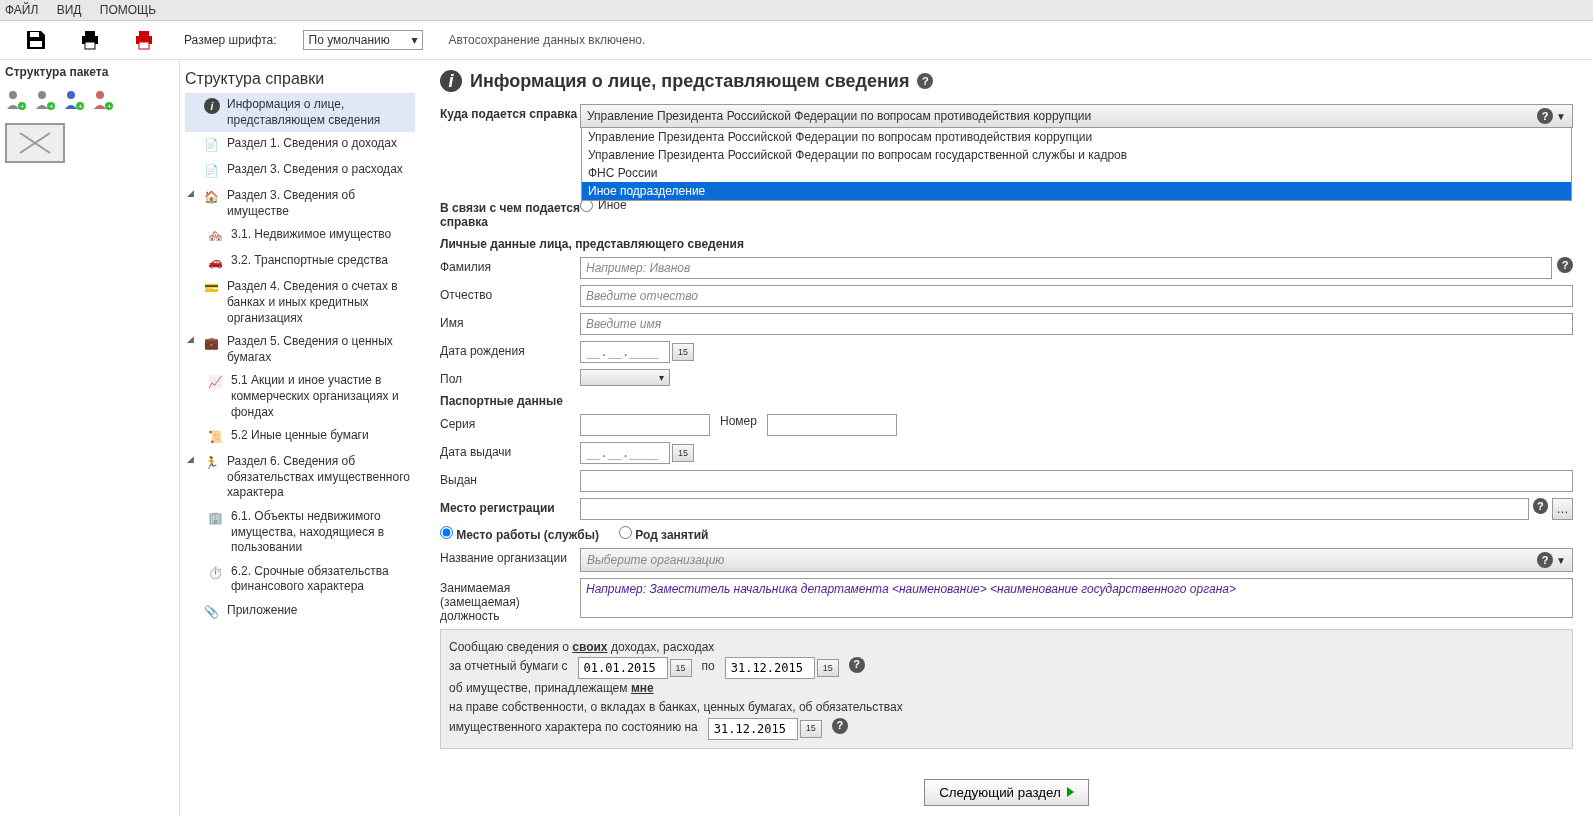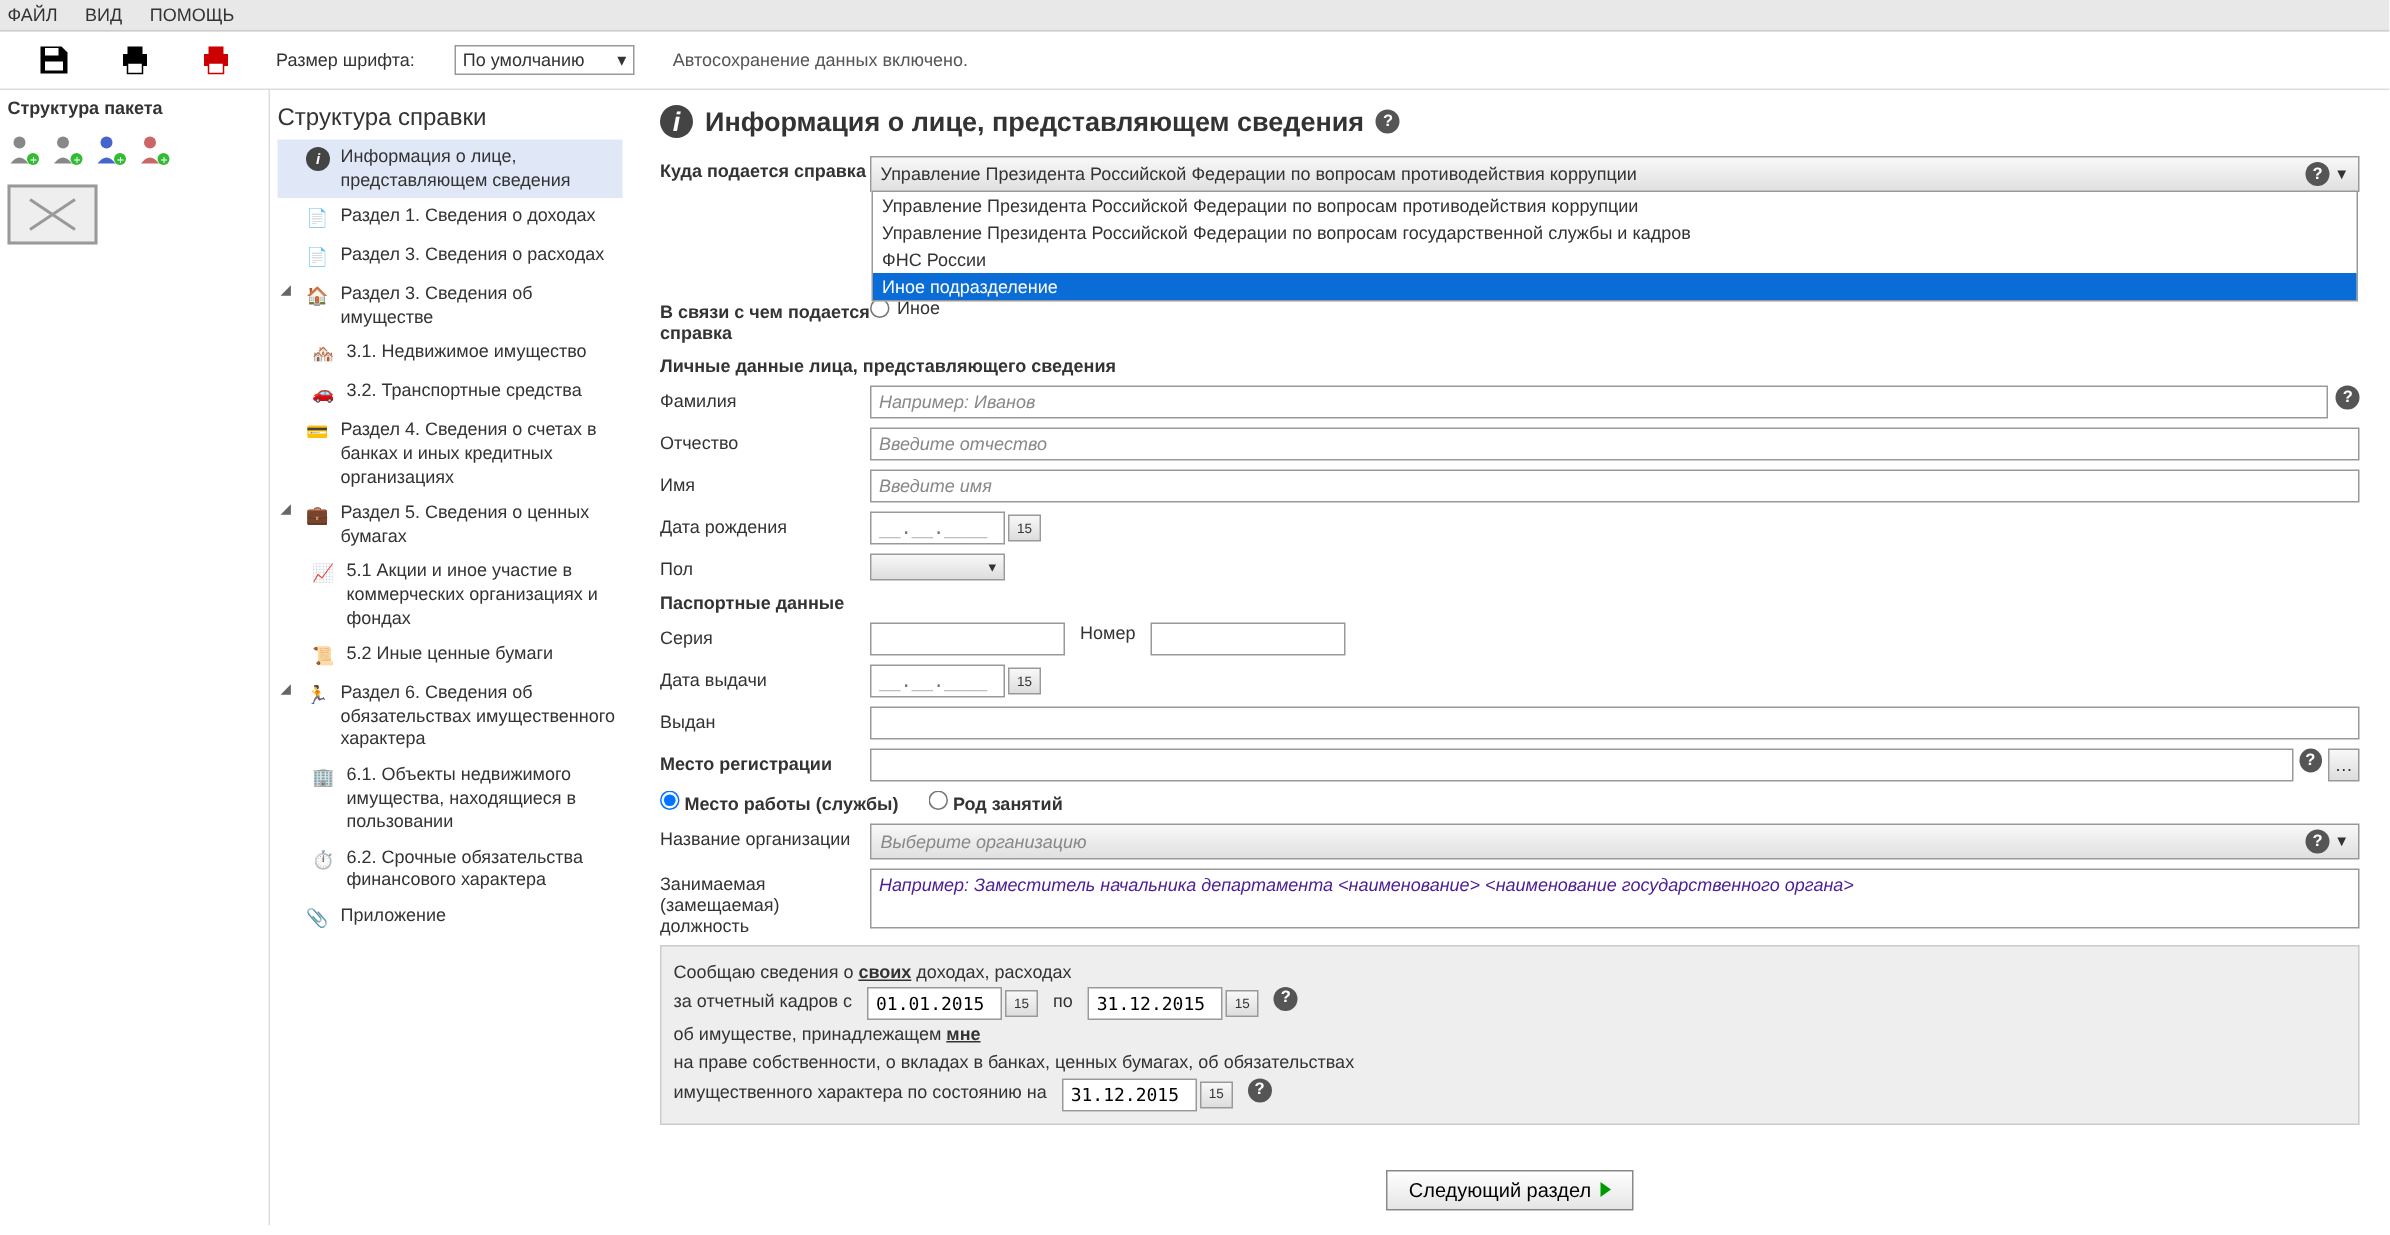--- a/index.html
+++ b/index.html
@@ -330,21 +330,21 @@
     <div class="form-row">
       <div class="form-label normal">Занимаемая (замещаемая) должность</div>
       <div class="form-value">
           <div class="textarea">Например: Заместитель начальника департамента &lt;наименование&gt; &lt;наименование государственного органа&gt;</div>
         </div>
     </div>
 
     <div class="summary-box">
       <div><span>Сообщаю сведения о </span><u>своих</u><span> доходах, расходах</span></div>
       <div class="inline-group">
-        <span>за отчетный кадров с</span>
+        <span>за отчетный бумаги с</span>
         <span class="date-field">
             <input type="text" class="date-input" value="01.01.2015" style="">
             <div class="cal-btn">15</div>
           </span>
         <span>по</span>
         <span class="date-field">
             <input type="text" class="date-input" value="31.12.2015" style="">
             <div class="cal-btn">15</div>
           </span>
         <span class="help-q">?</span>

